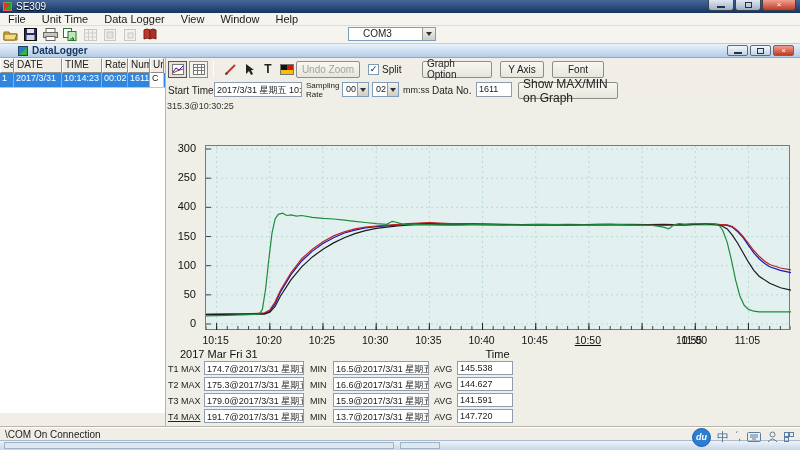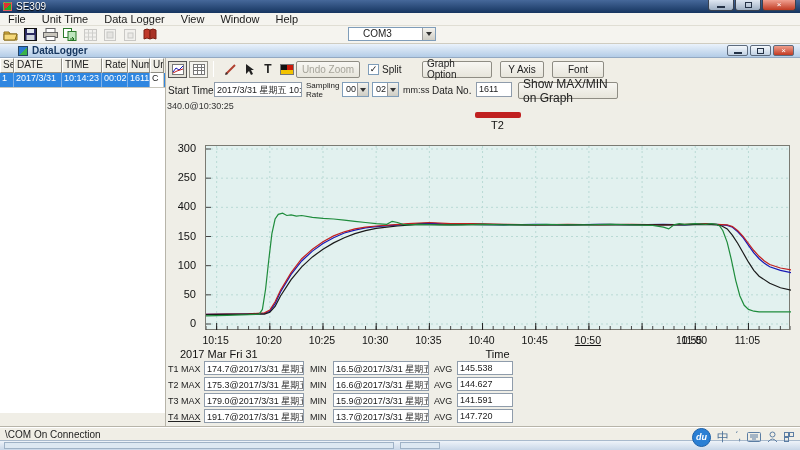--- a/index.html
+++ b/index.html
@@ -313,27 +313,23 @@
     <div class="dd">
         <div class="dd-arrow"></div>
       </div>
   </div>
   <span class="plabel" id="rate-unit">mm:ss</span>
   <span class="plabel" id="datano-label">Data No.</span>
   <div class="field" id="datano-field">1611</div>
   <div class="push-btn" id="btn-showmaxmin">Show MAX/MIN on Graph</div>
 </div>
 
-<div id="cursor-readout">340.0@10:30:25</div>
+<div id="cursor-readout">315.3@10:30:25</div>
 
 <div id="legend">
-    <div class="legend-item">
-      <div class="legend-bar" style="background: rgb(192, 32, 32);"></div>
-      <span class="legend-label">T2</span>
-    </div>
   </div>
 
 <div id="y-labels">
     <span style="top: 172px;">0</span>
     <span style="top: 142.833px;">50</span>
     <span style="top: 113.667px;">100</span>
     <span style="top: 84.5px;">150</span>
     <span style="top: 55.3333px;">400</span>
     <span style="top: 26.1667px;">250</span>
     <span style="top: -3px;">300</span>

